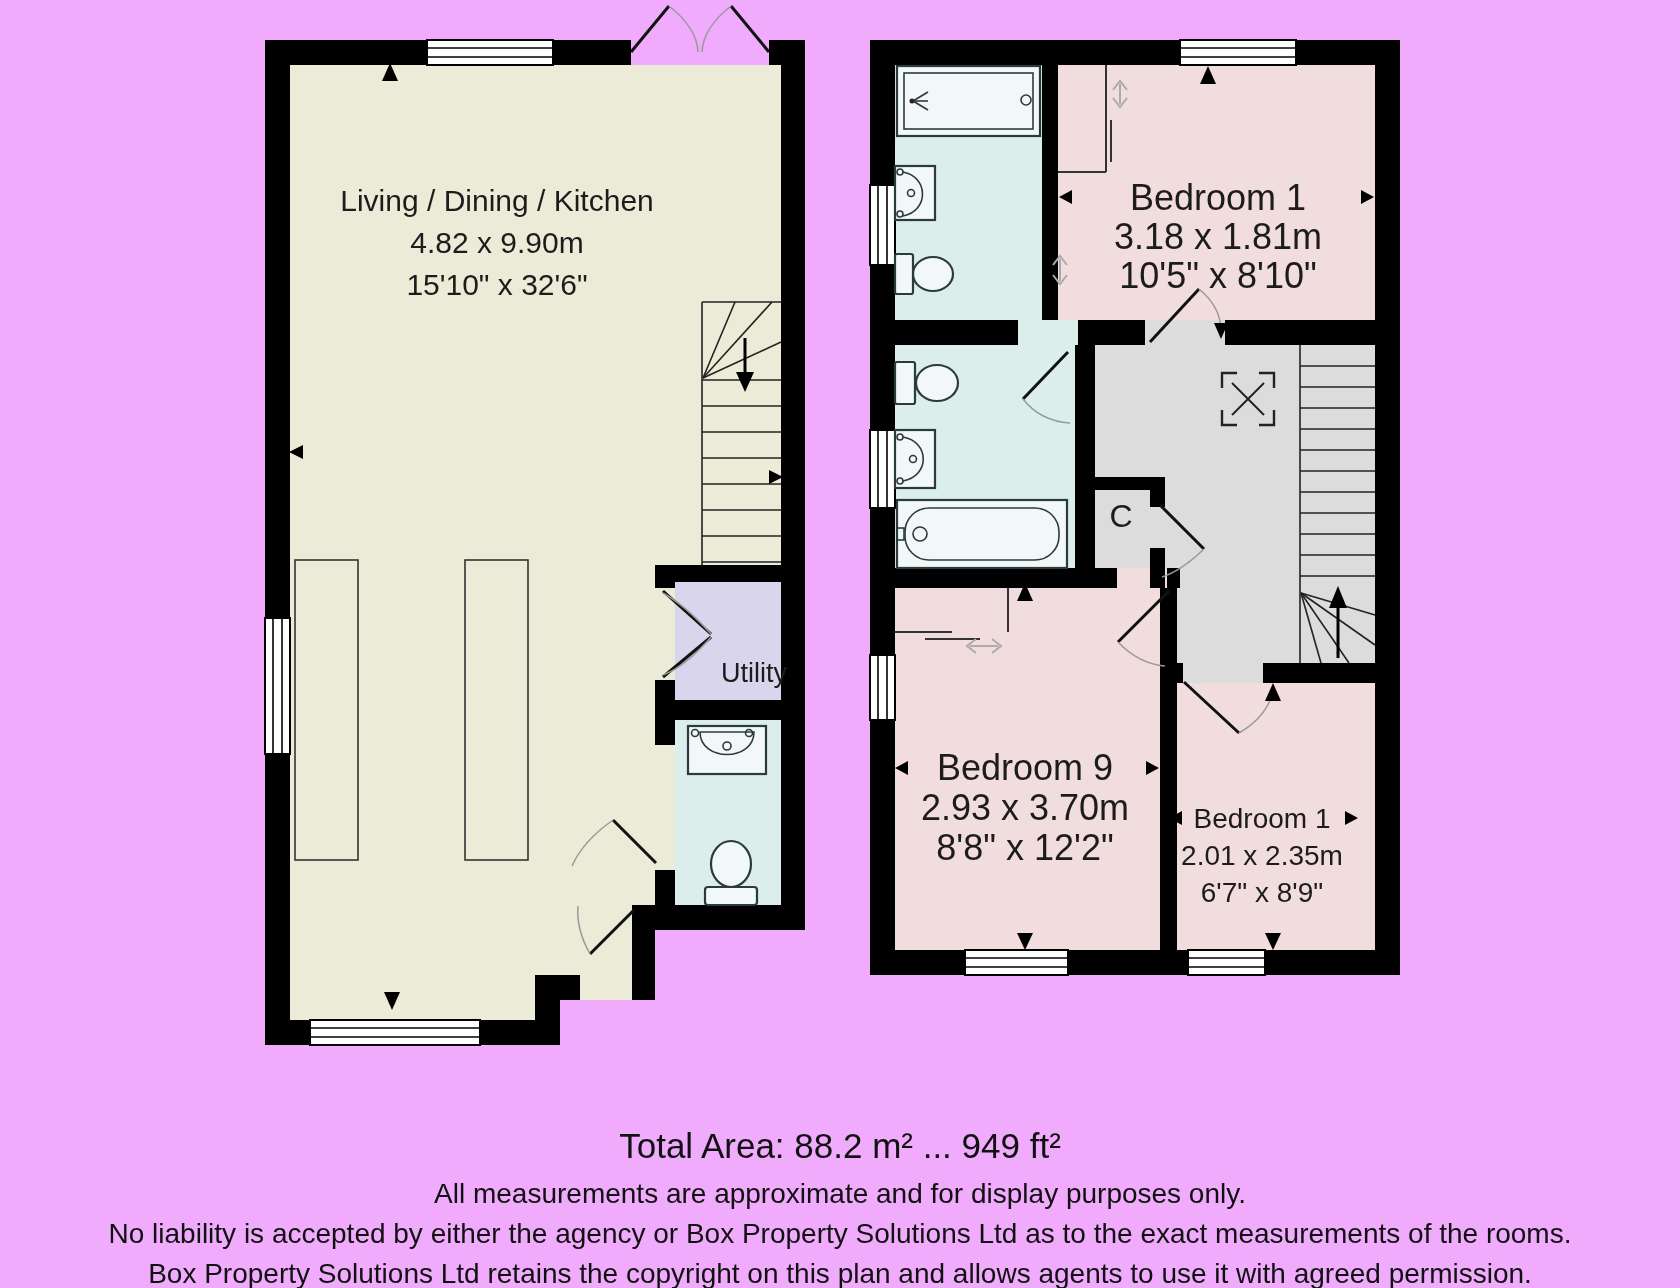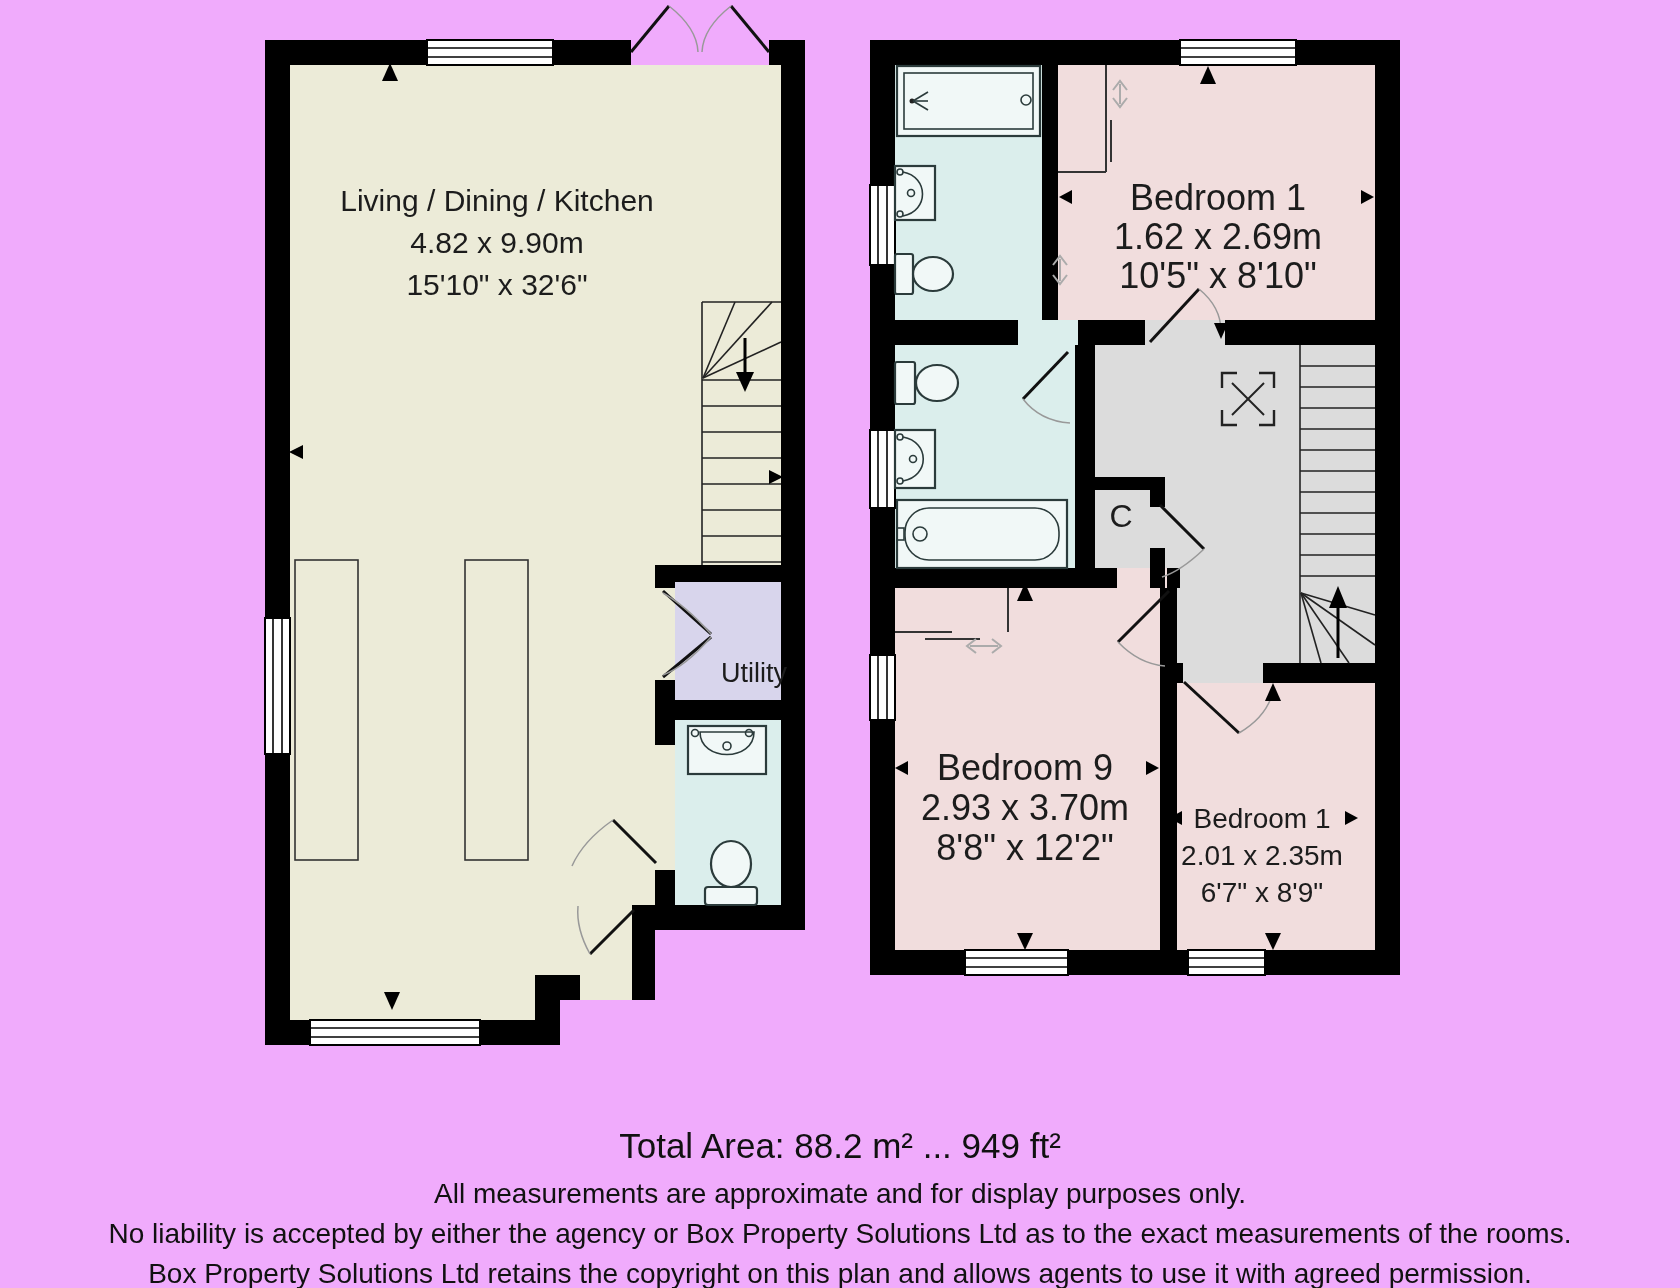--- a/index.html
+++ b/index.html
@@ -355,21 +355,21 @@
   <div>4.82 x 9.90m</div>
   <div>15'10" x 32'6"</div>
 </div>
 
 <div class="room-label" style="left:746px;top:673px;font-size:27px;margin-left:8px;">
   <div>Utility</div>
 </div>
 
 <div class="room-label" style="left:1218px;top:236px;line-height:39px;">
   <div>Bedroom 1</div>
-  <div>1.62 x 2.69m</div>
+  <div>3.18 x 1.81m</div>
   <div>10'5" x 8'10"</div>
 </div>
 
 <div class="room-label" style="left:1025px;top:808px;line-height:40px;">
   <div>Bedroom 9</div>
   <div>2.93 x 3.70m</div>
   <div>8'8" x 12'2"</div>
 </div>
 
 <div class="room-label" style="left:1262px;top:855px;font-size:28px;line-height:37px;">

